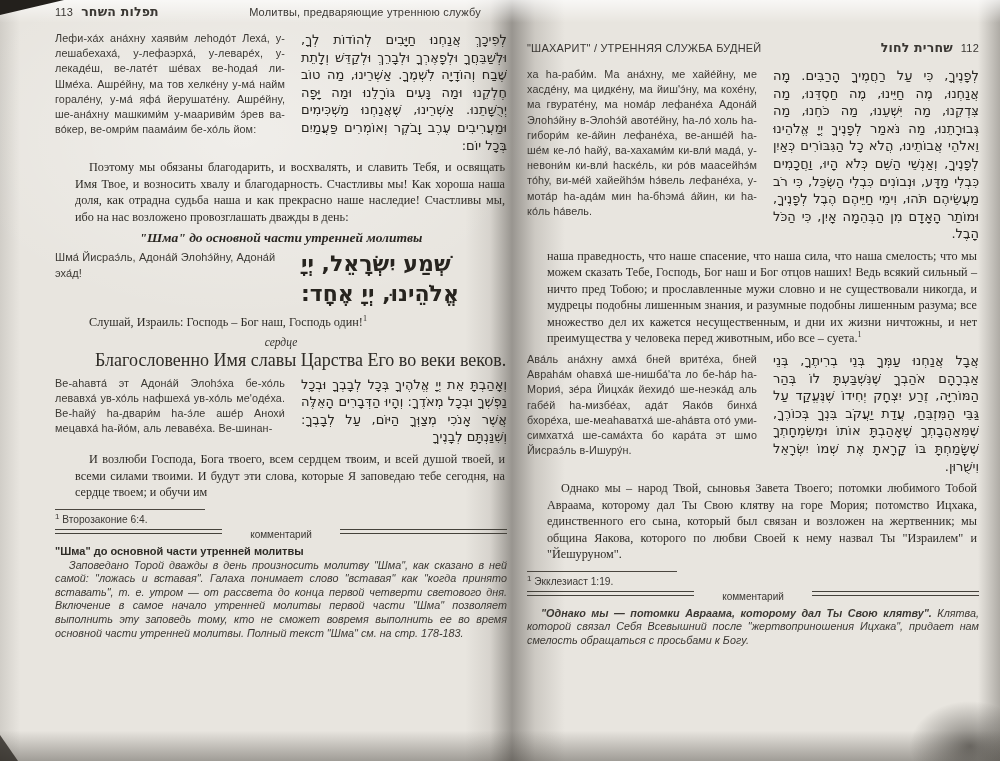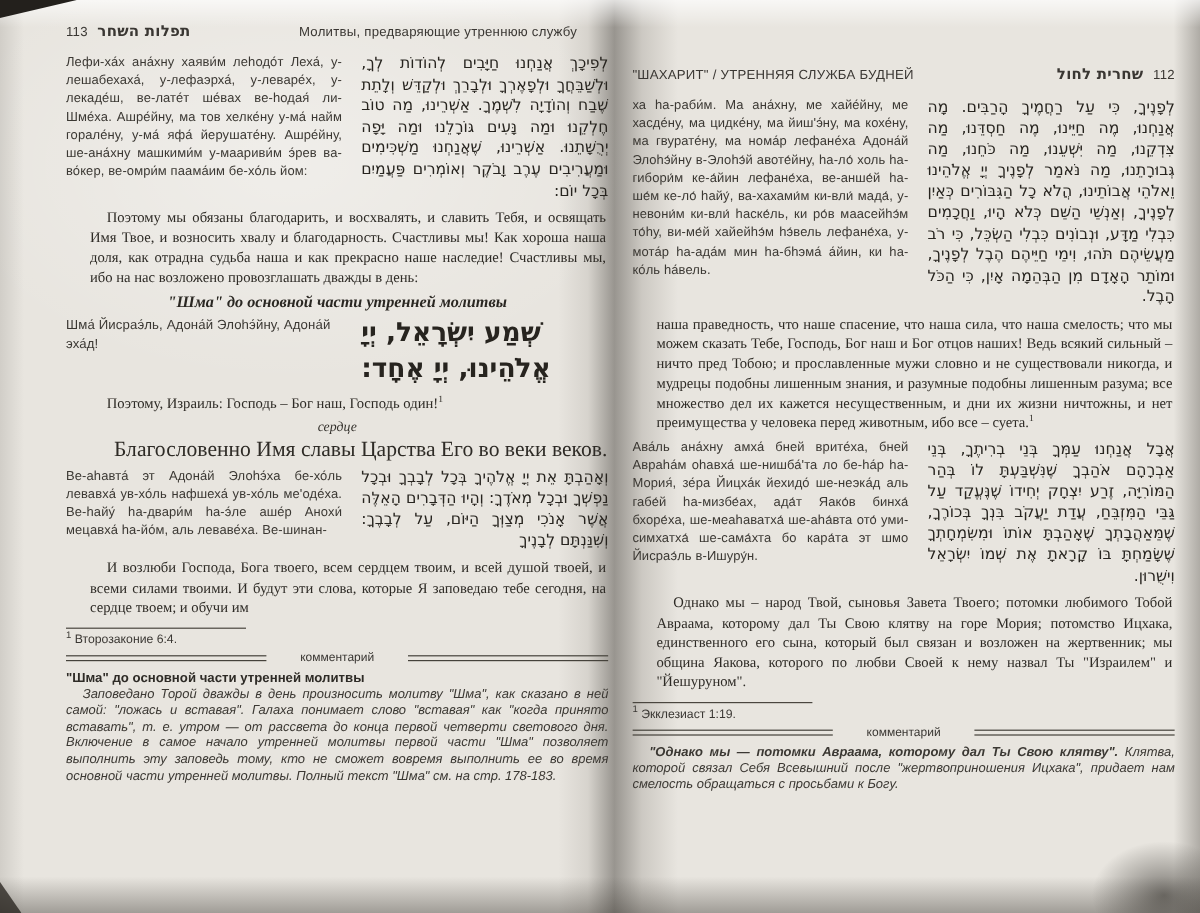--- a/index.html
+++ b/index.html
@@ -14,21 +14,21 @@
       linear-gradient(to right, rgba(60,54,46,0) 46.5%, rgba(60,54,46,.10) 49%, rgba(33,29,24,.40) 51.2%, rgba(60,54,46,.16) 53.5%, rgba(60,54,46,0) 56.5%),
       radial-gradient(ellipse 420px 260px at 24% 18%, rgba(255,255,255,.35), rgba(255,255,255,0) 70%);
     font-family:"Liberation Sans",sans-serif;color:#34312c;
   }
   .corner-tl{position:absolute;top:0;left:0;width:64px;height:15px;background:#23201c;
     clip-path:polygon(0 0,100% 0,0 100%);}
   .corner-bl{position:absolute;bottom:0;left:0;width:18px;height:26px;background:rgba(35,31,26,.75);
     clip-path:polygon(0 0,0 100%,100% 100%);}
   .corner-br{position:absolute;bottom:-30px;right:-30px;width:120px;height:90px;
     background:radial-gradient(closest-side, rgba(30,27,22,.55), rgba(30,27,22,0));}
-  .page{position:absolute;top:18px;height:740px;overflow:hidden;}
+  .page{position:absolute;top:4px;height:740px;overflow:hidden;}
   .page-left{left:55px;width:452px;}
   .page-right{left:527px;width:452px;}
 
   .page-header{display:flex;align-items:baseline;font-size:11px;letter-spacing:.2px;margin-bottom:12px;color:#3a3733;}
   .pnum{font-size:11px;}
   .hheb{font-family:"DejaVu Sans",sans-serif;font-weight:bold;font-size:12.5px;margin:0 8px;direction:rtl;}
   .htitle{font-size:11px;}
   .push-right{margin-left:auto;margin-right:26px;}
   .push-right-flush{margin-left:auto;margin-top:36px;}
 
@@ -43,21 +43,21 @@
        font-size:13.5px;text-align:center;margin:2px 0 3px 0;color:#2a2722;}
   .shma-row .tcol{font-size:11px;line-height:16px;text-align:left;}
   .shma-heb{font-size:22px;font-weight:bold;line-height:30px;text-align:left;}
   .whisper{font-family:"Liberation Serif",serif;font-style:italic;font-size:11.5px;text-align:center;margin:1px 0 2px;}
   .small-row .tcol{font-size:10px;line-height:13.8px;width:230px;text-align:left;}
   .small-row .hcol{font-size:13.2px;line-height:17px;}
   .rus-small{font-family:"Liberation Serif",serif;font-size:18px;margin:0 0 5px 40px;color:#2e2b26;}
   .footnote{margin:8px 0 2px 0;font-size:10.2px;color:#3a3733;}
   .fn-rule{display:block;width:150px;border-top:1px solid #4a463f;margin-bottom:4px;}
   sup{font-size:8px;line-height:0;}
-  .comm-sep{display:flex;align-items:center;margin:4px 0 5px 0;gap:20px;}
+  .comm-sep{display:flex;margin:4px 0 5px 0;gap:20px;}
   .sep-line{flex:1;height:3px;border-top:1px solid #45423b;border-bottom:1px solid #45423b;}
   .sep-label{font-size:10px;margin:0 8px;color:#3a3733;}
   .comm-heading{font-size:11px;font-weight:bold;margin:1px 0 2px 0;color:#2e2b26;}
   .comm-text{font-size:10.8px;line-height:13.6px;font-style:italic;text-align:justify;color:#3b3833;}
   .comm-text b{font-weight:bold;}
 </style>
 </head>
 <body>
 
 <div class="scan">
@@ -79,21 +79,21 @@
 
     <p class="rus indent">Поэтому мы обязаны благодарить, и восхвалять, и славить Тебя, и освящать Имя Твое, и возносить хвалу и благодарность. Счастливы мы! Как хороша наша доля, как отрадна судьба наша и как прекрасно наше наследие! Счастливы мы, ибо на нас возложено провозглашать дважды в день:</p>
 
     <div class="shma-heading">"Шма" до основной части утренней молитвы</div>
 
     <div class="row shma-row">
       <div class="tcol">Шма́ Йисраэ́ль, Адона́й Элоhэ́йну, Адона́й эха́д!</div>
       <div class="hcol shma-heb">שְׁמַע יִשְׂרָאֵל, יְיָ אֱלֹהֵינוּ, יְיָ אֶחָד:</div>
     </div>
 
-    <p class="rus indent"><span>Поэтому, Израиль: Господь – Бог наш, Господь один!</span><sup>1</sup></p>
+    <p class="rus indent"><span>Слушай, Израиль: Господь – Бог наш, Господь один!</span><sup>1</sup></p>
 
     <div class="whisper">сердце</div>
 
 
     <p class="rus-small">Благословенно Имя славы Царства Его во веки веков.</p>
 
     <div class="row">
       <div class="tcol">Ве-аhавта́ эт Адона́й Элоhэ́ха бе-хо́ль левавха́ ув-хо́ль нафшеха́ ув-хо́ль ме'оде́ха. Ве-hайу́ hа-двари́м hа-э́ле аше́р Анохи́ мецавха́ hа-йо́м, аль леваве́ха. Ве-шинан-</div>
       <div class="hcol">וְאָהַבְתָּ אֵת יְיָ אֱלֹהֶיךָ בְּכָל לְבָבְךָ וּבְכָל נַפְשְׁךָ וּבְכָל מְאֹדֶךָ: וְהָיוּ הַדְּבָרִים הָאֵלֶּה אֲשֶׁר אָנֹכִי מְצַוְּךָ הַיּוֹם, עַל לְבָבֶךָ: וְשִׁנַּנְתָּם לְבָנֶיךָ</div>
     </div>

